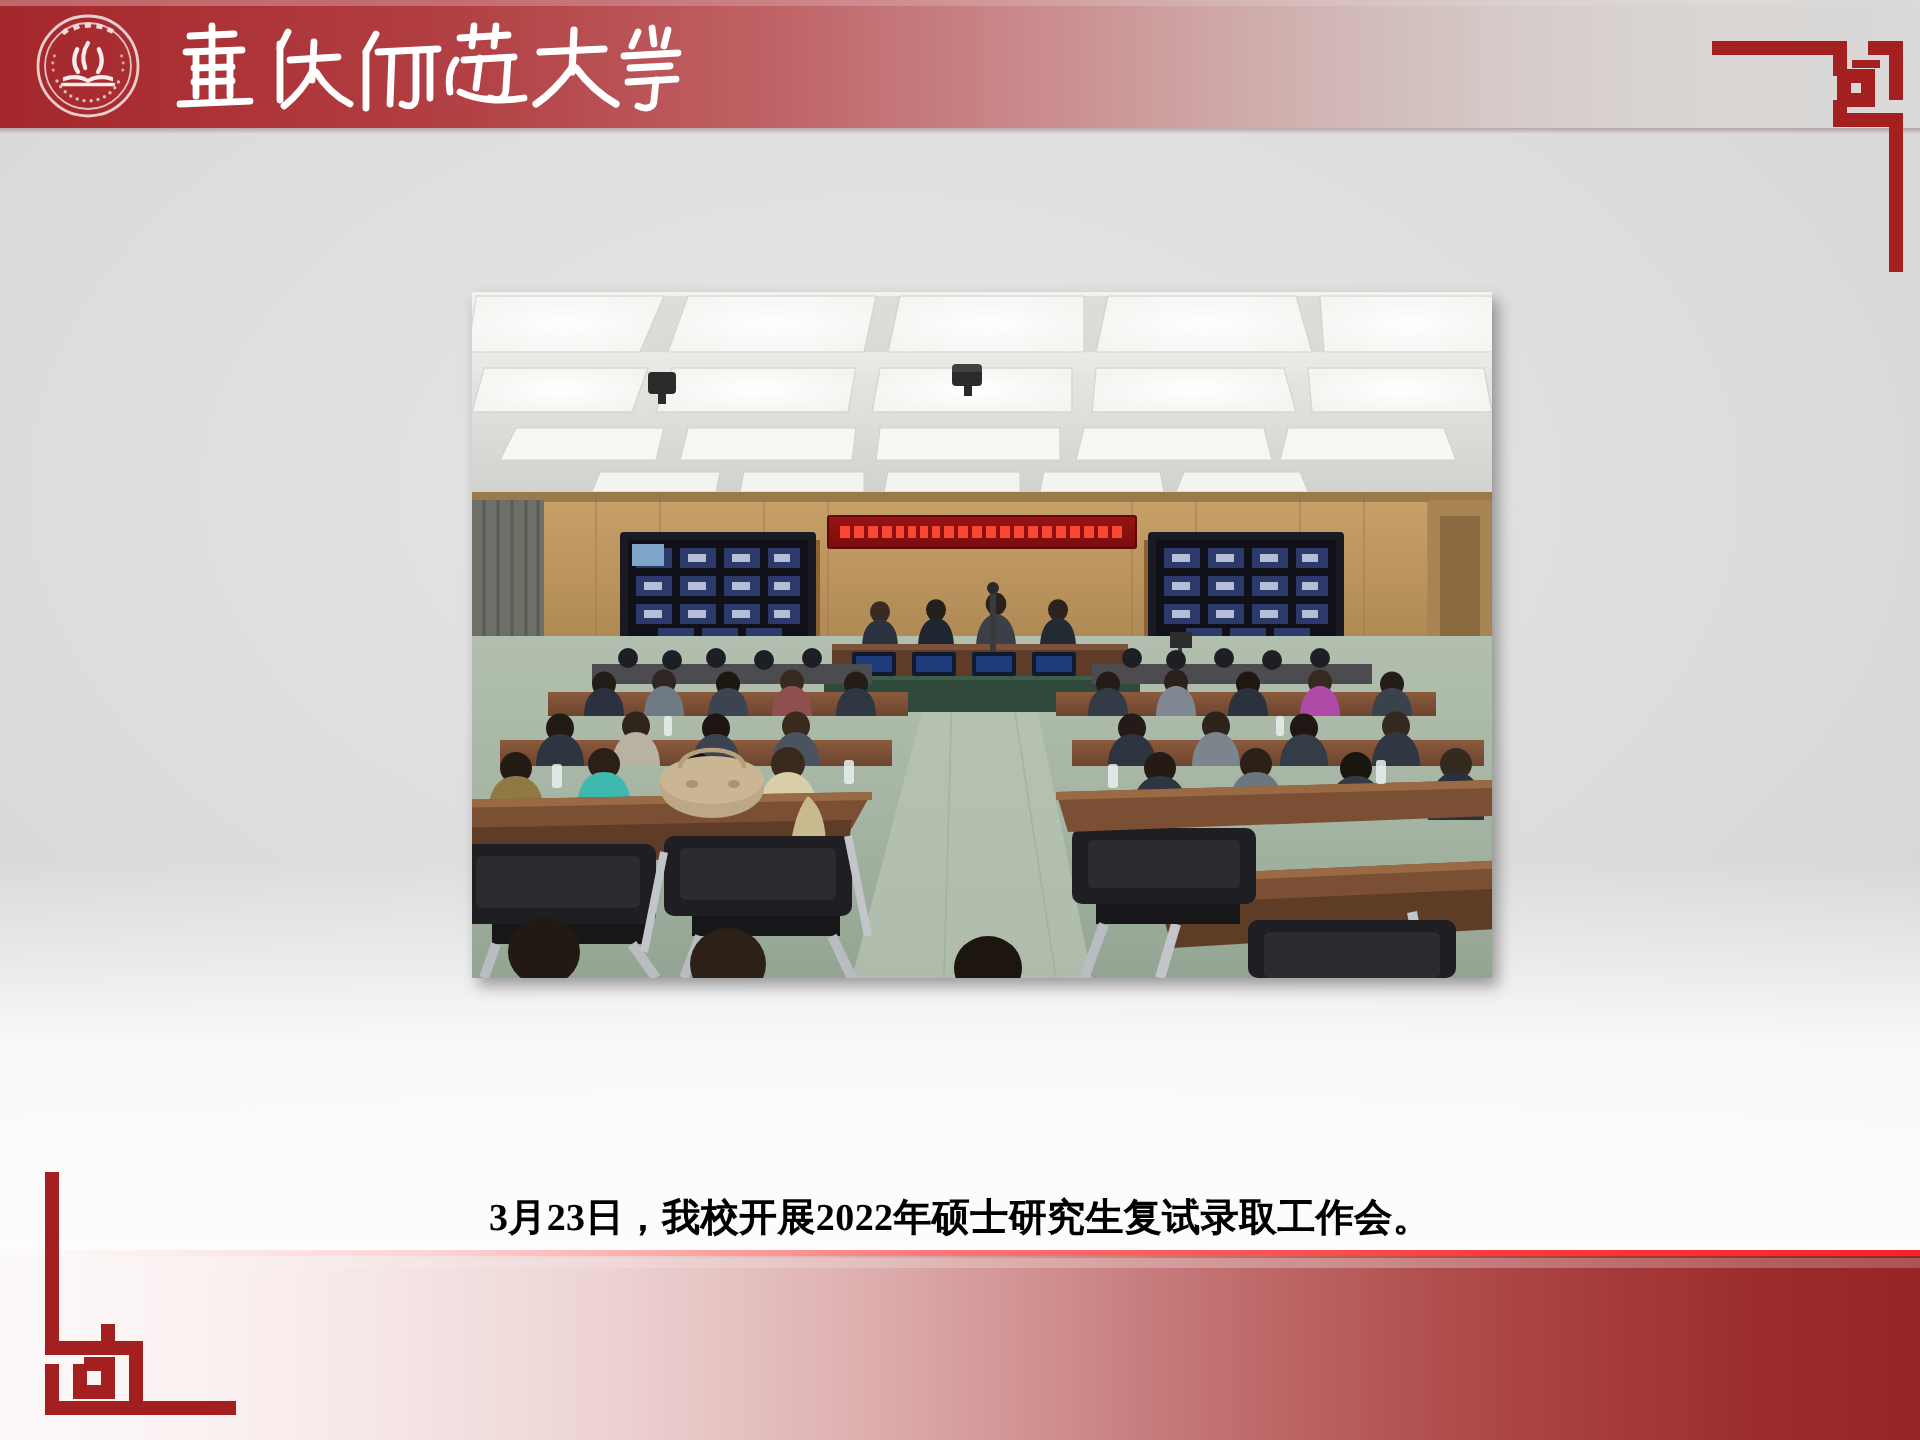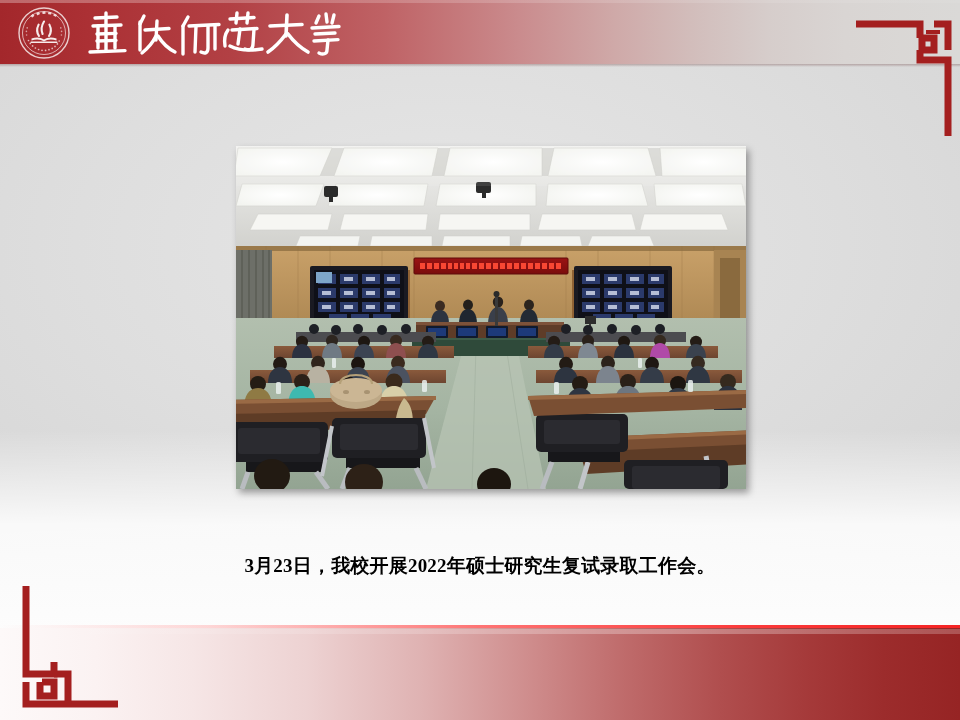--- a/index.html
+++ b/index.html
@@ -97,21 +97,21 @@
     width: 510px; height: 343px;
     background: #1b1b1b;
     box-shadow: 3px 4px 7px rgba(0,0,0,0.35);
     overflow: hidden;
   }
   .photo-svg { display: block; width: 510px; height: 343px; }
 
   
   .caption {
     position: absolute;
-    left: 0; top: 553px;
+    left: 0; top: 596px;
     width: 960px;
     text-align: center;
     font-family: "Liberation Serif", "DejaVu Serif", serif;
     font-weight: bold;
     font-size: 19px;
     letter-spacing: 0.2px;
     color: #000000;
     white-space: nowrap;
   }
 

